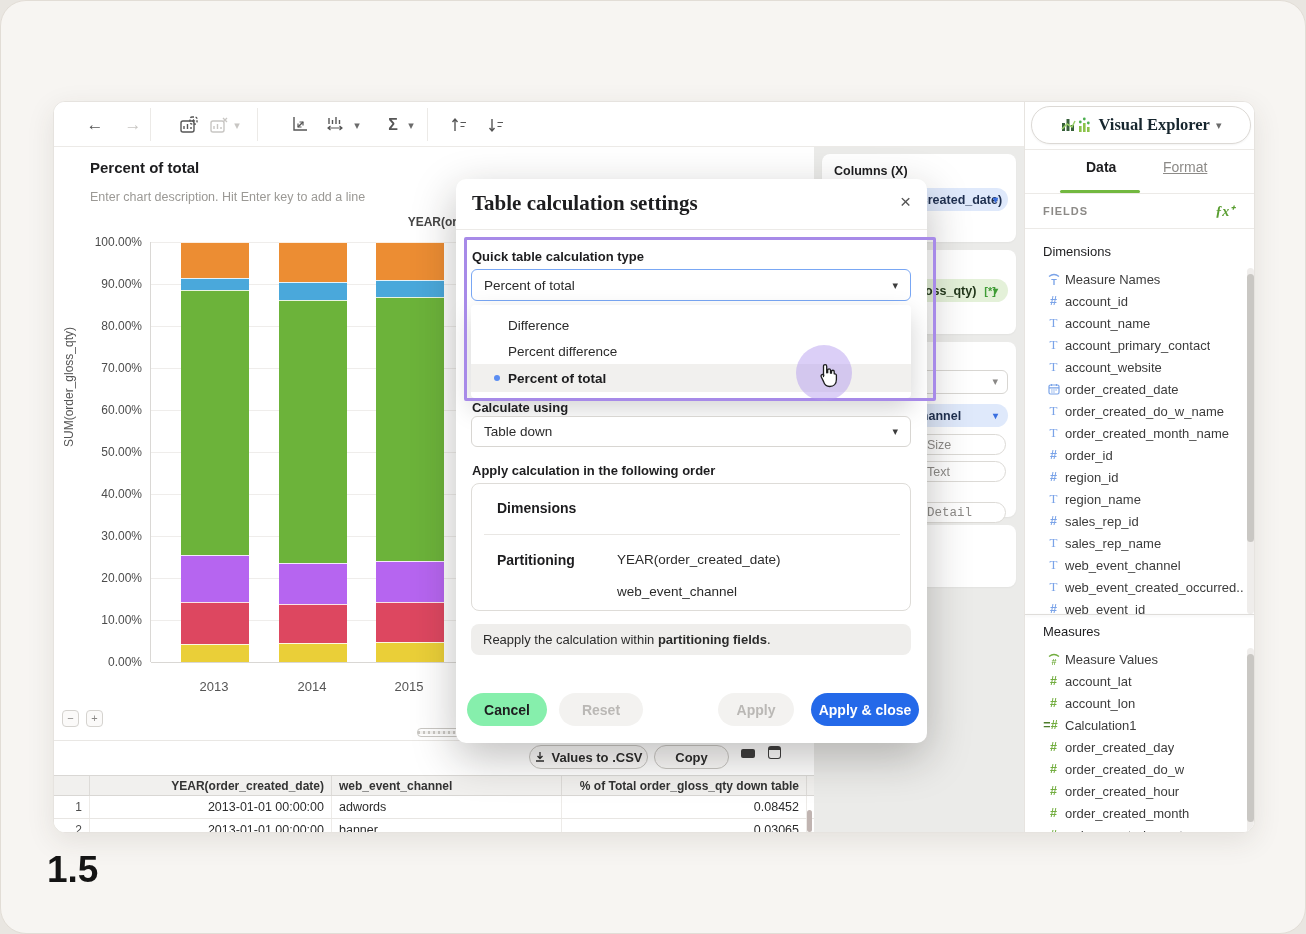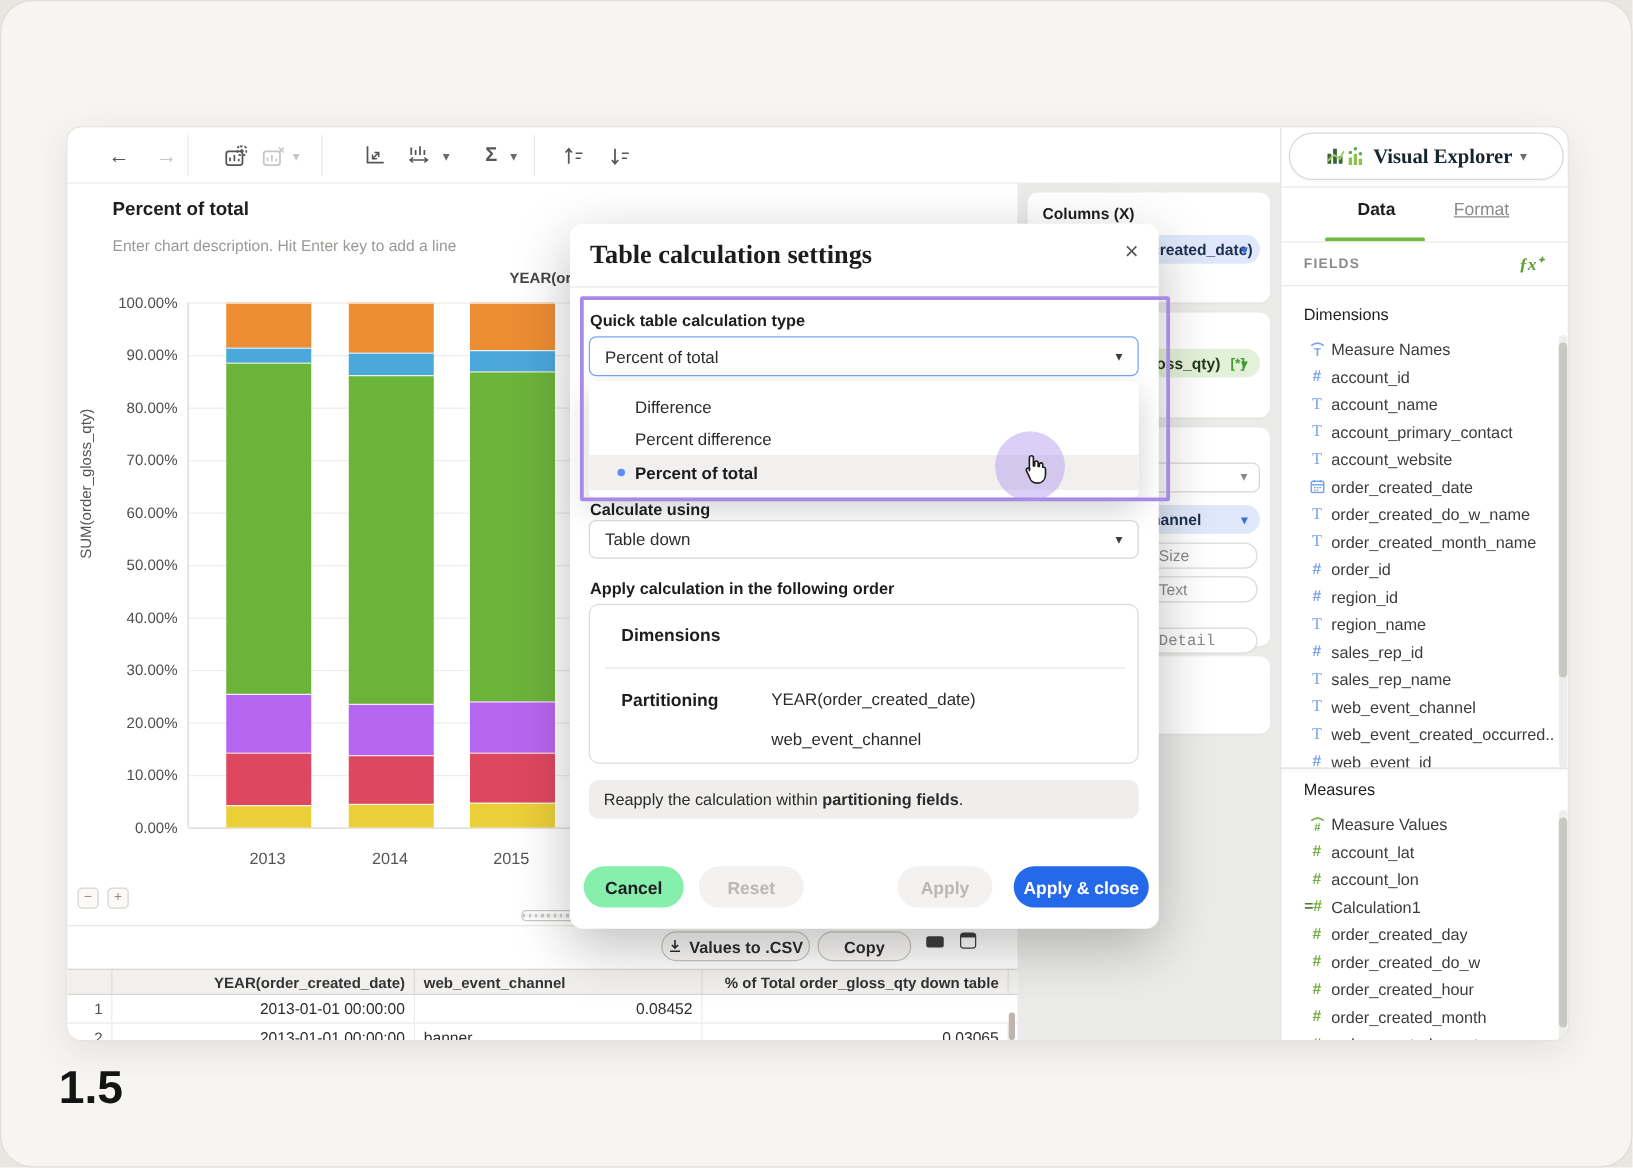--- a/index.html
+++ b/index.html
@@ -300,20 +300,21 @@
       <div class="dtable" id="dtable">
           <div class="trow head">
             <div class="tcell r"></div>
             <div class="tcell r">YEAR(order_created_date)</div>
             <div class="tcell ">web_event_channel</div>
             <div class="tcell r">% of Total order_gloss_qty down table</div>
           </div>
           <div class="trow">
             <div class="tcell r num">1</div>
             <div class="tcell r">2013-01-01 00:00:00</div>
+            <div class="tcell">adwords</div>
             <div class="tcell r">0.08452</div>
           </div>
           <div class="trow">
             <div class="tcell r num">2</div>
             <div class="tcell r">2013-01-01 00:00:00</div>
             <div class="tcell">banner</div>
             <div class="tcell r">0.03065</div>
           </div>
         </div>
       <div class="tv-thumb"></div>

